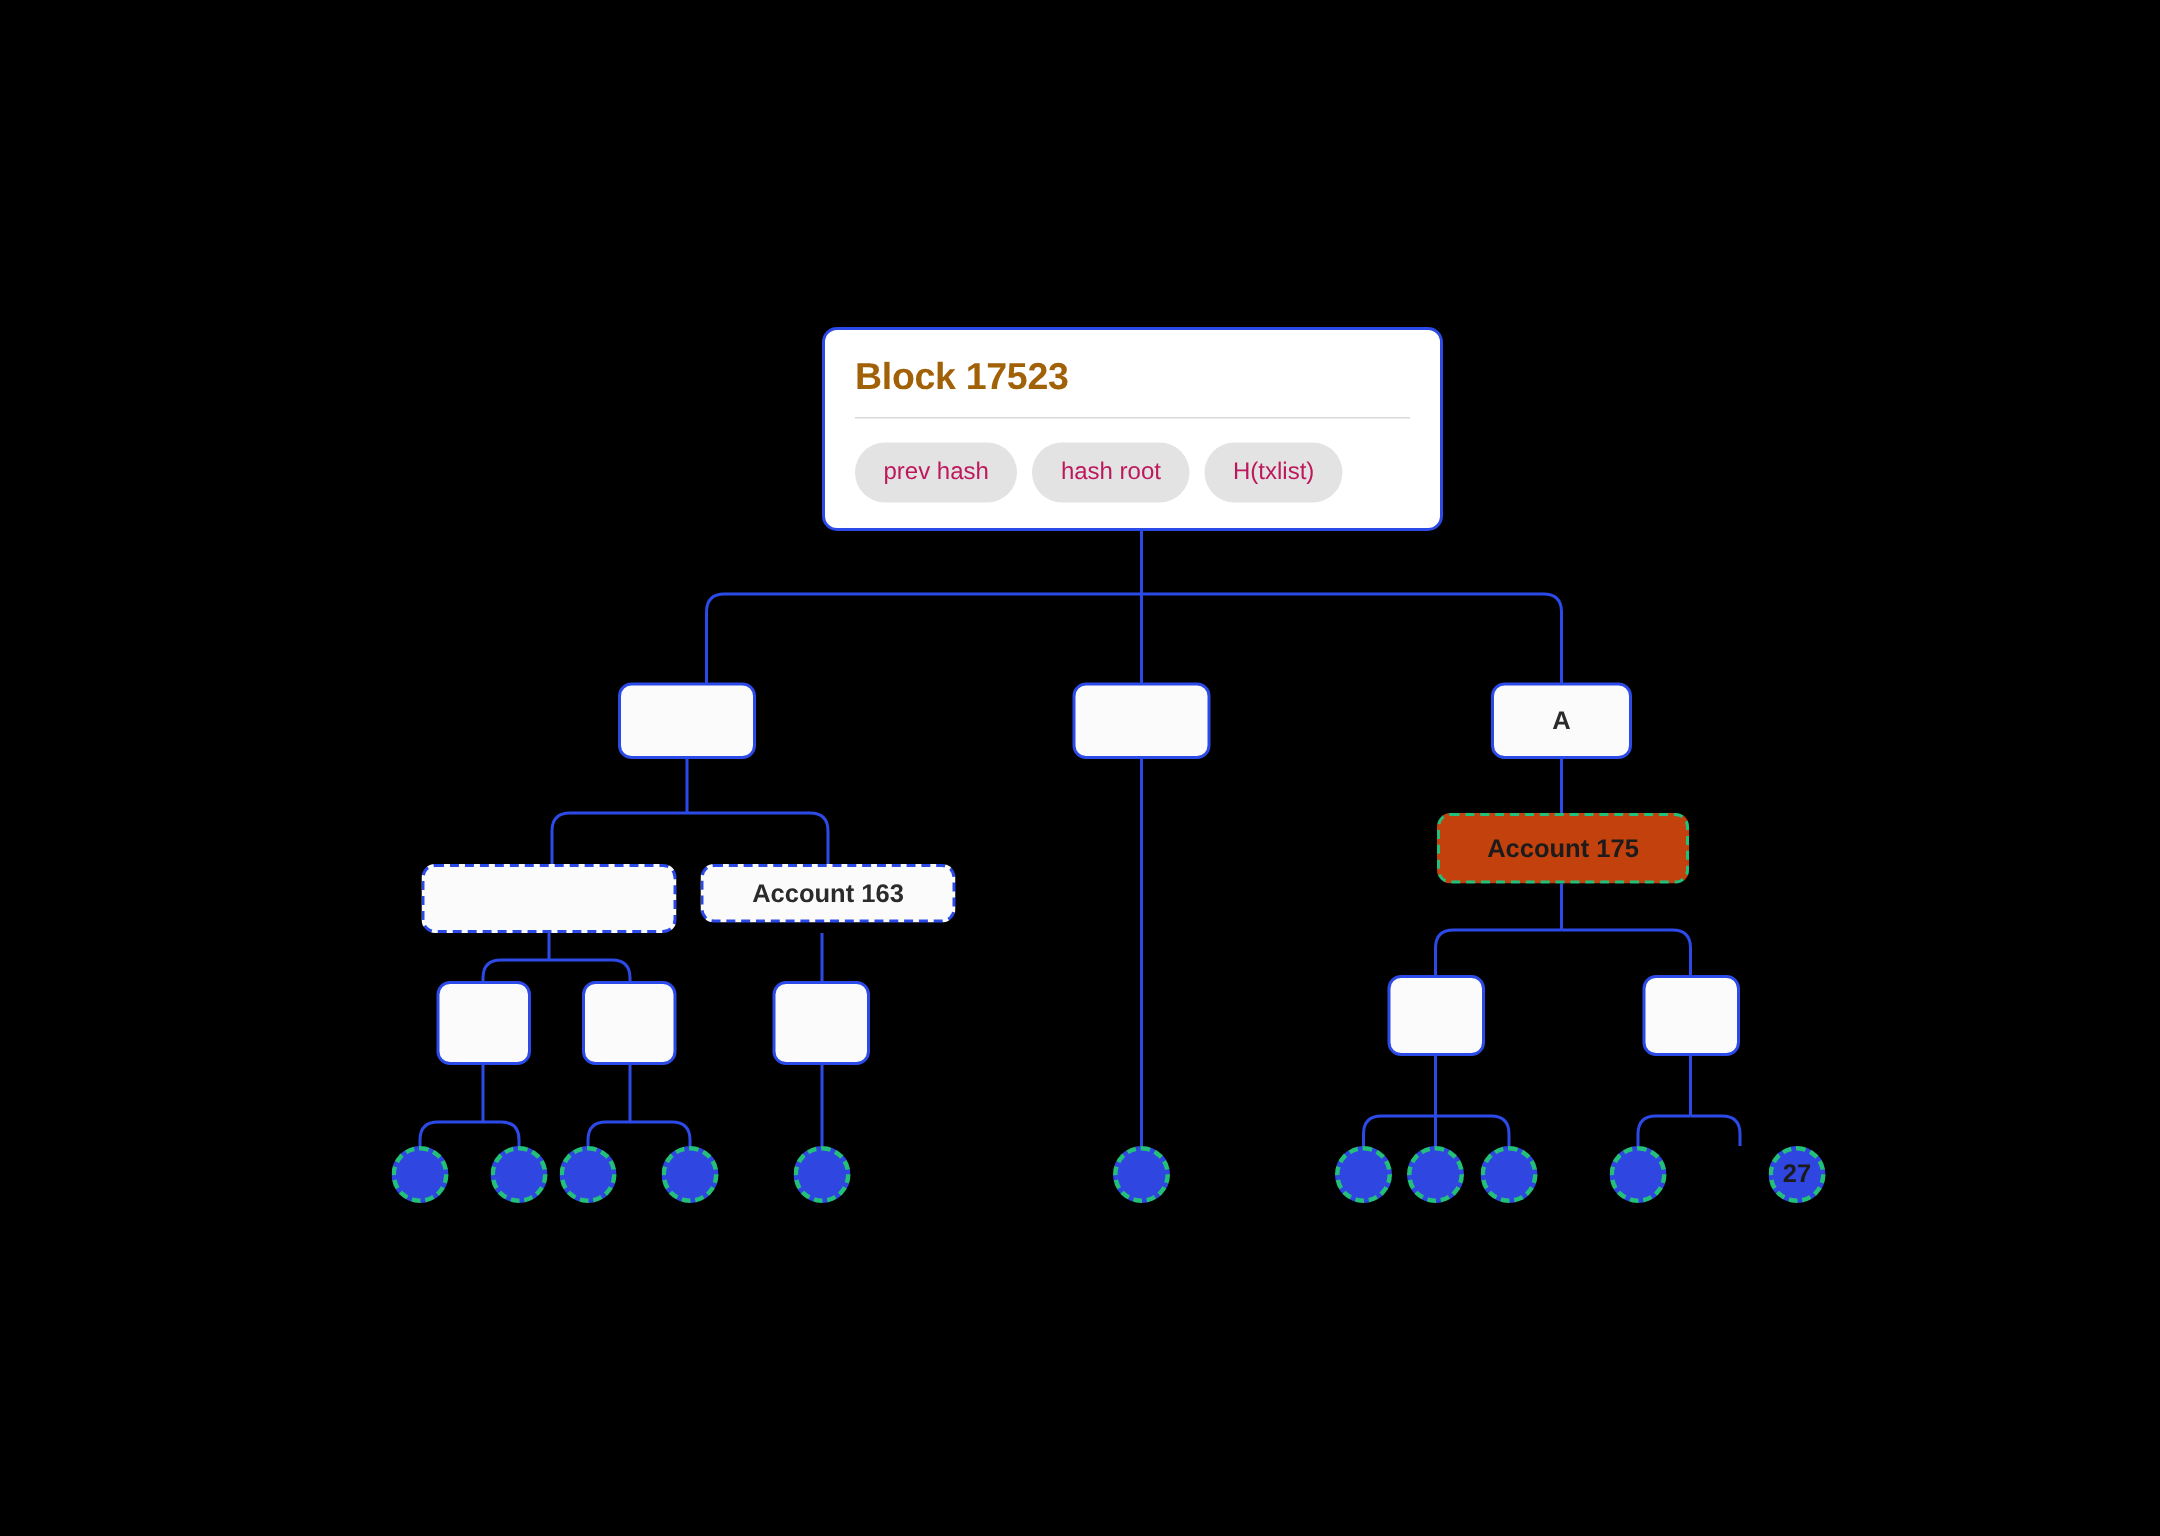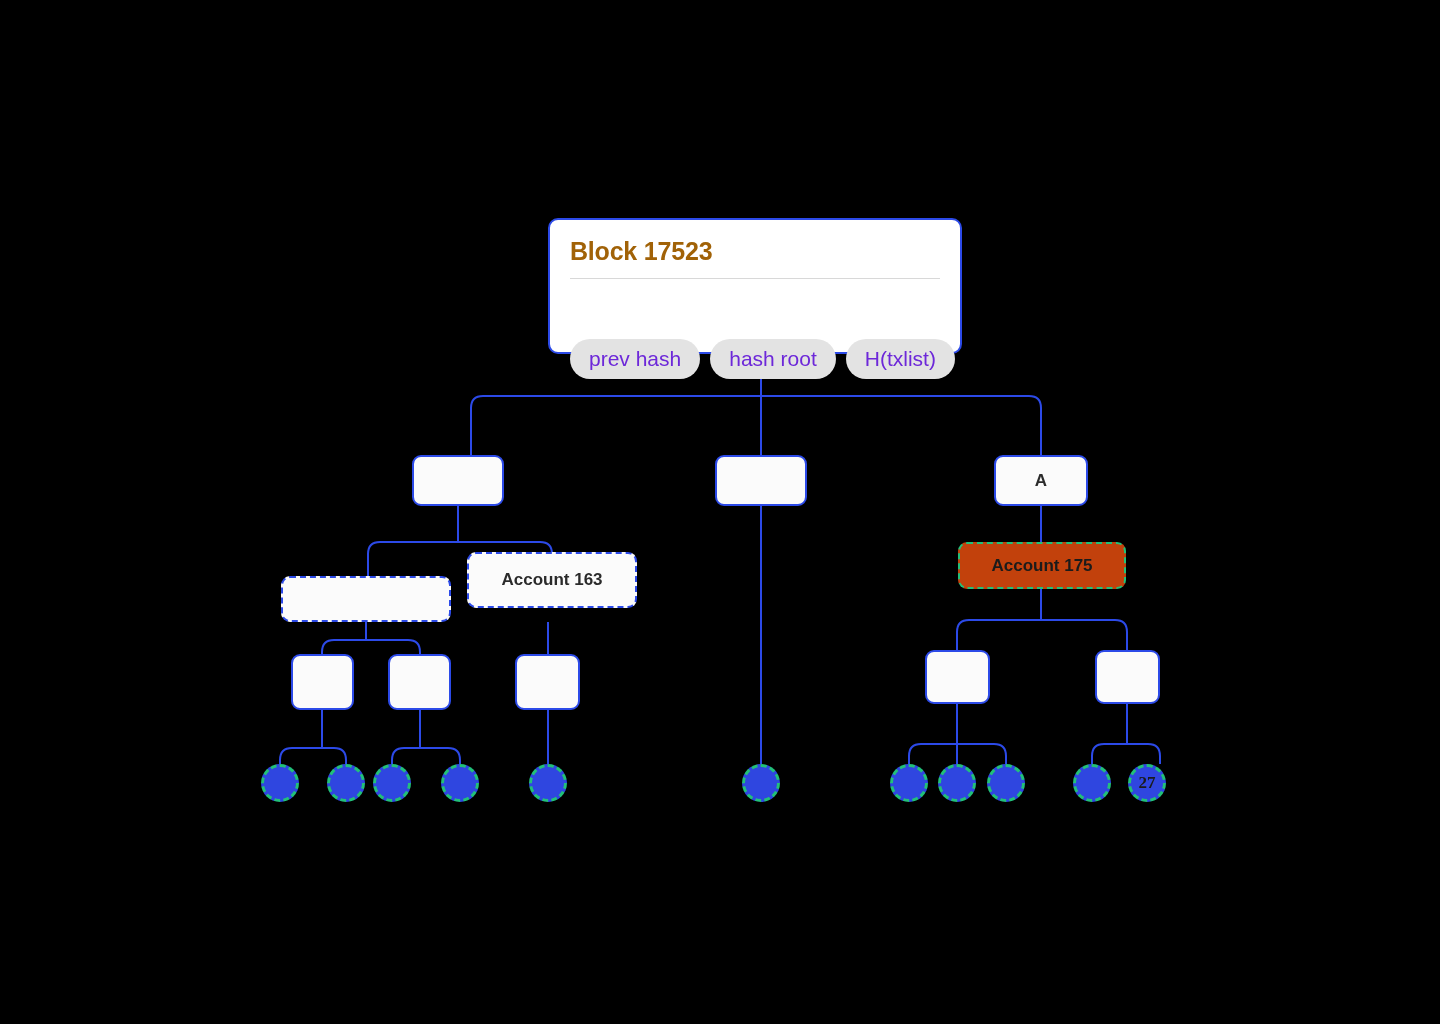--- a/index.html
+++ b/index.html
@@ -55,28 +55,27 @@
     background: #d8d8d8;
     width: 100%;
   }
   .pill-row {
     display: flex;
     gap: 10px;
     margin-top: 16px;
   }
   .pill {
     background: #e3e3e3;
-    color: #6d28d9;
+    color: #be185d;
     border-radius: 999px;
-    font-size: 21px;
+    font-size: 16px;
     line-height: 40px;
     height: 40px;
     padding: 0 19px;
     white-space: nowrap;
-    margin-top: 44px;
   }
 
   
   .node {
     position: absolute;
     box-sizing: border-box;
     display: flex;
     align-items: center;
     justify-content: center;
     background: #fbfbfb;
@@ -176,21 +175,21 @@
   </div>
 
   <div class="node" style="left:412px; top:455px; width:92px; height:51px;"></div>
 
   <div class="node" style="left:715px; top:455px; width:92px; height:51px;"></div>
 
   <div class="node" style="left:994px; top:455px; width:94px; height:51px;">A</div>
 
   <div class="node dashed" style="left:281px; top:576px; width:170px; height:46px;"></div>
 
-  <div class="node dashed" style="left:467px; top:552px; width:170px; height:56px;">Account 163</div>
+  <div class="node dashed" style="left:467px; top:576px; width:170px; height:39px;">Account 163</div>
 
   <div class="node highlight" style="left:958px; top:542px; width:168px; height:47px;">Account 175</div>
 
   <div class="node" style="left:291px; top:654px; width:63px; height:56px;"></div>
 
   <div class="node" style="left:388px; top:654px; width:63px; height:56px;"></div>
 
   <div class="node" style="left:515px; top:654px; width:65px; height:56px;"></div>
 
   <div class="node" style="left:925px; top:650px; width:65px; height:54px;"></div>
@@ -203,15 +202,15 @@
   <div class="leaf" style="left:441px; top:764px;"></div>
   <div class="leaf" style="left:529px; top:764px;"></div>
 
   <div class="leaf" style="left:742px; top:764px;"></div>
 
   <div class="leaf" style="left:890px; top:764px;"></div>
   <div class="leaf" style="left:938px; top:764px;"></div>
   <div class="leaf" style="left:987px; top:764px;"></div>
 
   <div class="leaf" style="left:1073px; top:764px;"></div>
-  <div class="leaf" style="left:1128px; top:764px;font-family:Liberation Serif, serif;">27</div>
+  <div class="leaf" style="left:1179px; top:764px;">27</div>
 
 </div>
 
 </body></html>

